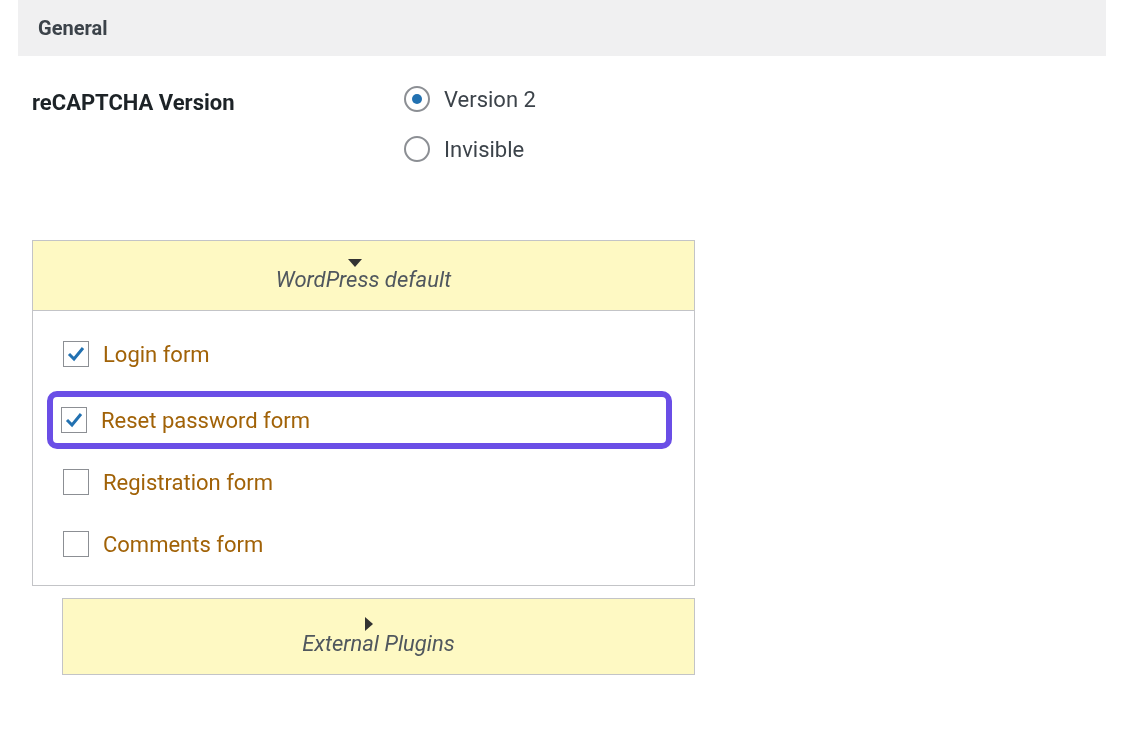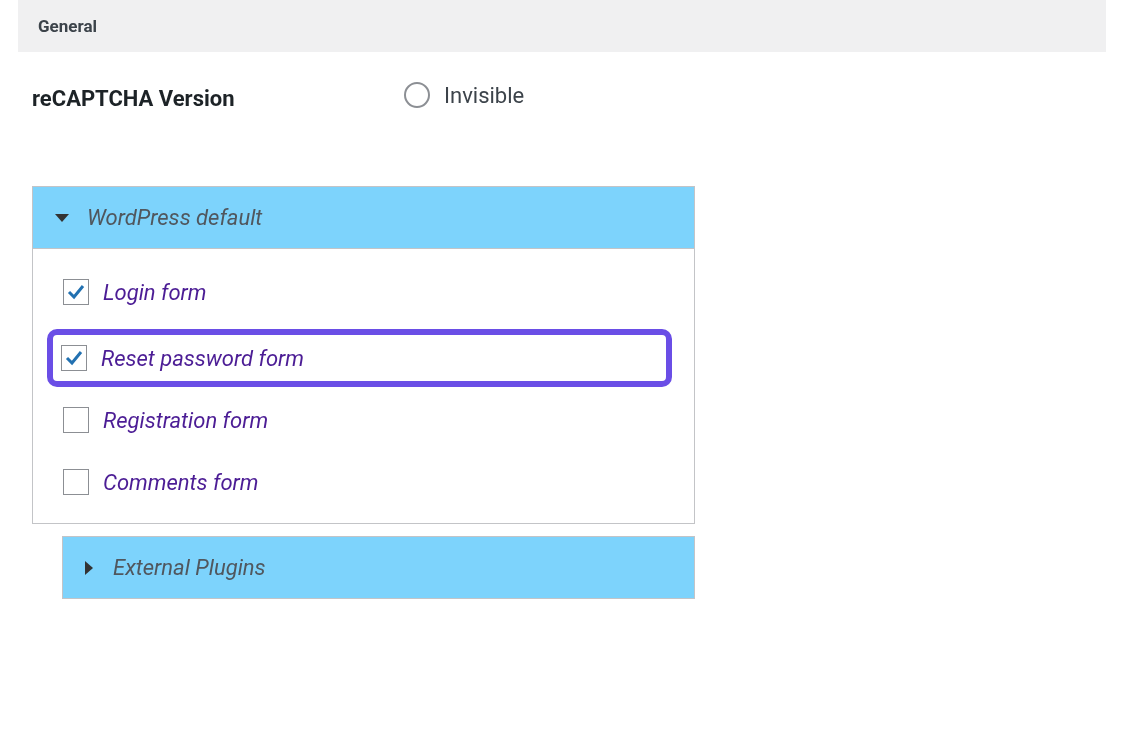--- a/index.html
+++ b/index.html
@@ -13,21 +13,21 @@
       color: #333333;
       font-size: 16px;
       width: 1124px;
     }
     .section-header {
       background: #f0f0f1;
       padding: 16px 20px;
       margin: 0 18px 0 18px;
     }
     .section-header-title {
-      font-size: 17px;
+      font-size: 20px;
       font-weight: 700;
       color: #3c434a;
     }
     .form-row {
       display: flex;
       align-items: flex-start;
       padding: 30px 0 0 32px;
     }
     .form-label {
       width: 372px;
@@ -65,25 +65,26 @@
     }
     .radio-label {
       font-size: 22px;
       color: #3c434a;
     }
     .accordion-container {
       width: 663px;
     }
     .accordion-header {
       border: 1px solid #c3c4c7;
-      background: #7dd3fc;
+      background: #fef9c3;
       padding: 18px 22px;
       display: flex;
       align-items: center;
       cursor: pointer;
+      flex-direction: column;
     }
     .accordion-header.collapsed {
       margin-top: 12px;
       margin-left: 30px;
     }
     .accordion-arrow-down {
       width: 0;
       height: 0;
       border-left: 7px solid transparent;
       border-right: 7px solid transparent;
@@ -135,37 +136,42 @@
       cursor: pointer;
     }
     .checkbox-check {
       display: none;
     }
     .checkbox-box.checked .checkbox-check {
       display: block;
     }
     .checkbox-label {
       font-size: 22px;
-      color: #4c1d95;
-      font-style: italic;
+      color: #a16207;
     }
     .row2 {
       padding-top: 54px;
     }
   </style>
 </head>
 <body>
 
 <div class="section-header">
   <div class="section-header-title">General</div>
 </div>
 
 <div class="form-row">
   <div class="form-label">reCAPTCHA Version</div>
   <div class="form-control">
+    <div class="radio-item">
+      <div class="radio-circle checked">
+          <div class="radio-dot"></div>
+        </div>
+      <div class="radio-label">Version 2</div>
+    </div>
     <div class="radio-item">
       <div class="radio-circle">
           <div class="radio-dot"></div>
         </div>
       <div class="radio-label">Invisible</div>
     </div>
   </div>
 </div>
 
 <div class="form-row row2">

